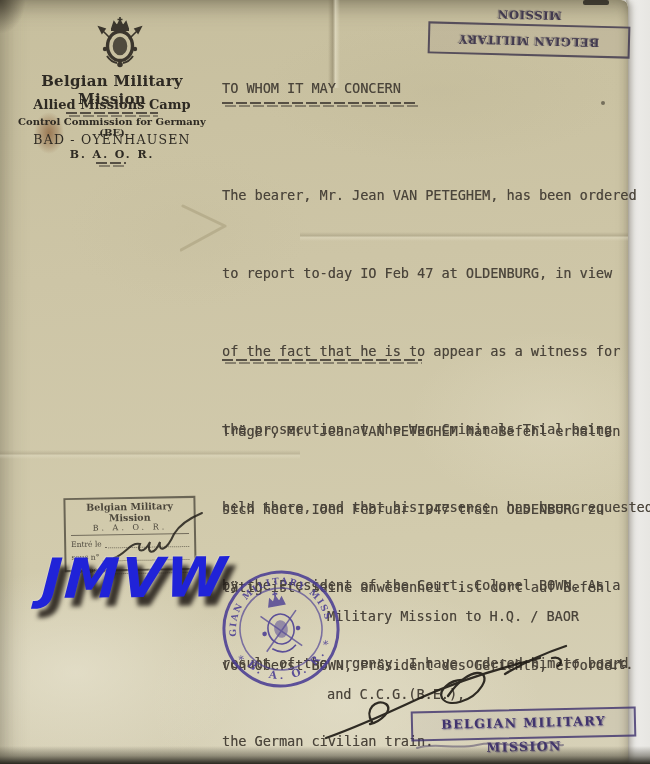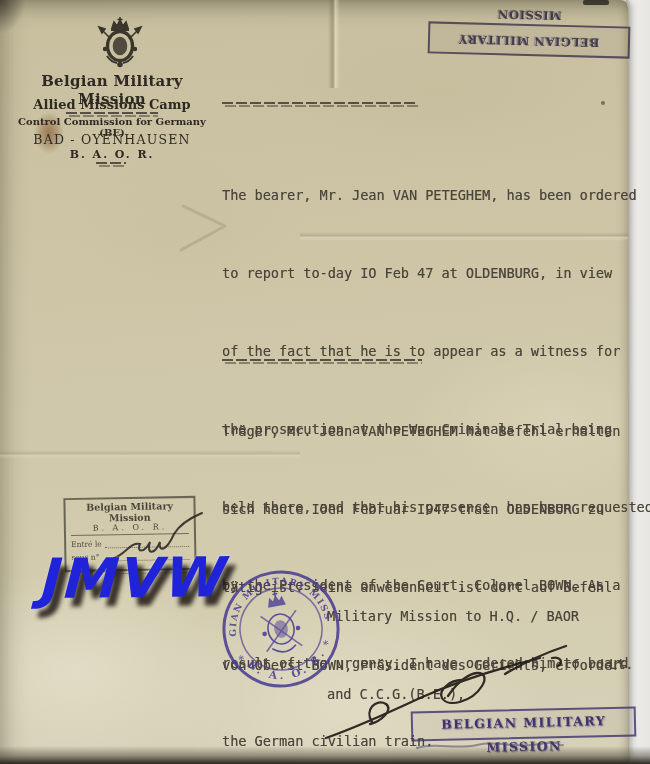--- a/index.html
+++ b/index.html
@@ -111,20 +111,21 @@
     <div class="lh">
       <div class="lh-title">Belgian Military Mission</div>
       <div class="lh-sub">Allied Missions Camp</div>
       <div class="lh-cc">Control Commission for Germany (BE)</div>
       <div class="lh-bad">BAD - OYENHAUSEN</div>
       <div class="lh-baor">B. A. O. R.</div>
     </div>
     <div class="dash-ul ul-lh"></div>
     <div class="dash-ul ul-lh2"></div>
 
+    <div class="typed sal">TO WHOM IT MAY CONCERN</div>
     <div class="dash-ul ul-sal"></div>
 
     <div class="typed para para-en">
       <div>The bearer, Mr. Jean VAN PETEGHEM, has been ordered</div>
       <div>to report to-day IO Feb 47 at OLDENBURG, in view</div>
       <div>of the fact that he is to appear as a witness for</div>
       <div>the prosecution at the War Criminals Trial being</div>
       <div>held there, and that his presence  has been requested</div>
       <div>by the President of the Court, Colonel BOWN. As a</div>
       <div>result of the urgency, I have ordered him to board</div>

